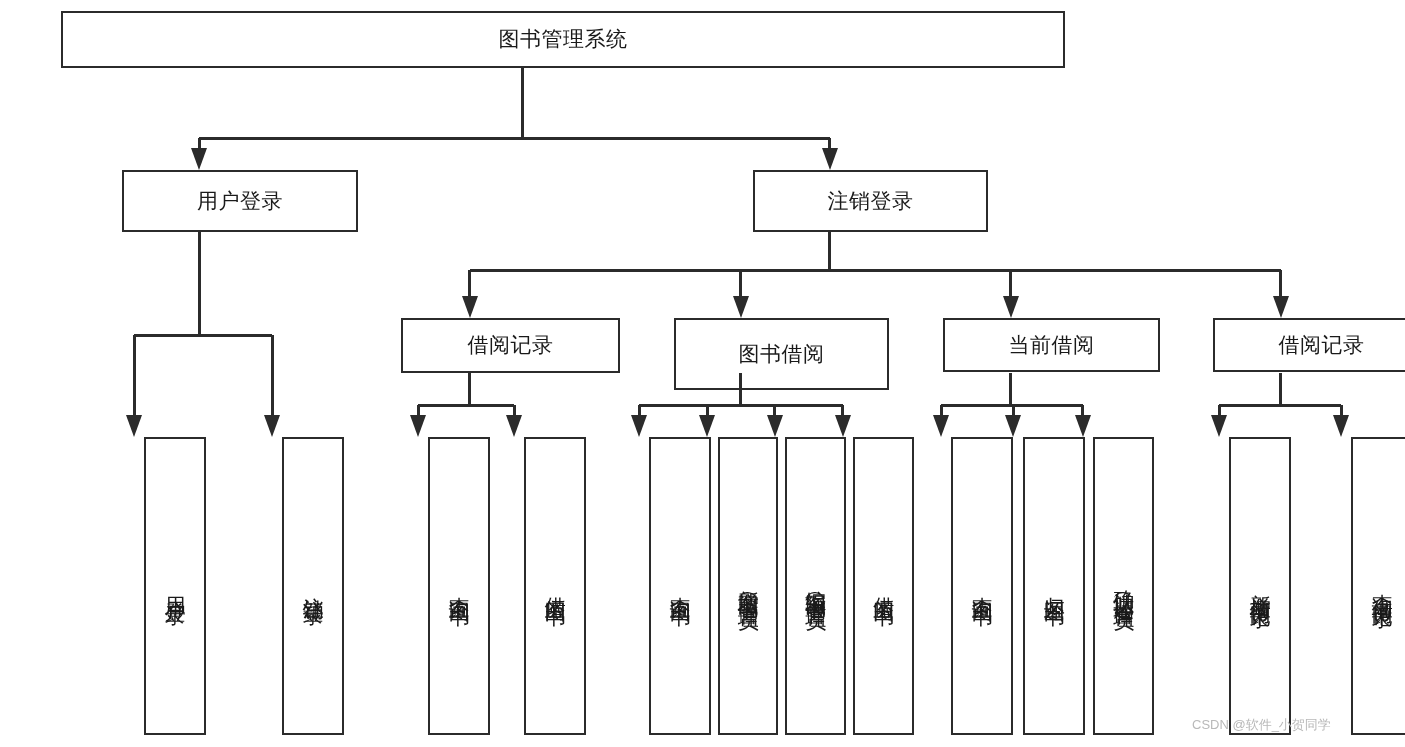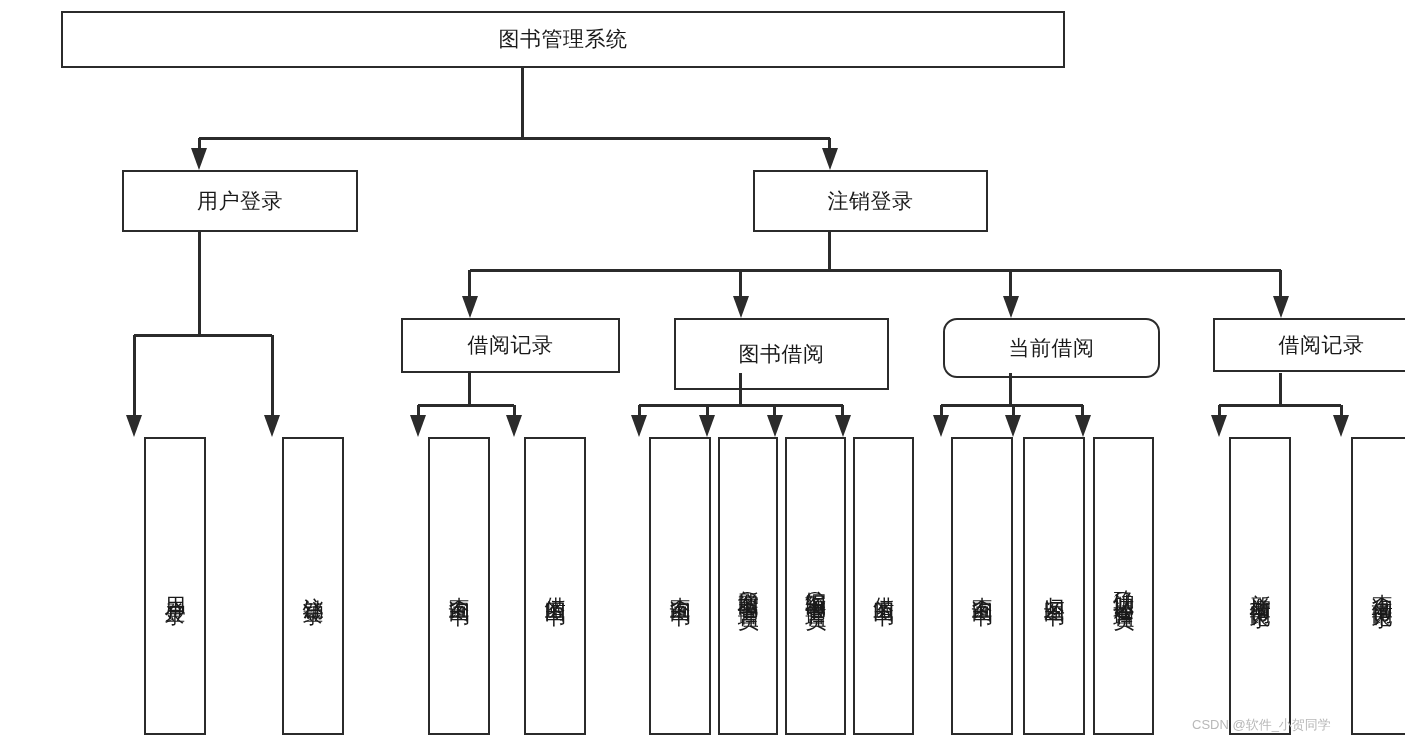--- a/index.html
+++ b/index.html
@@ -100,21 +100,21 @@
     </div>
     <div class="node horiz" style="left: 712px; top: 170px; width: 235px; height: 62px;">
       <span class="label">注销登录</span>
     </div>
     <div class="node horiz" style="left: 360px; top: 318px; width: 219px; height: 55px;">
       <span class="label">借阅记录</span>
     </div>
     <div class="node horiz" style="left: 633px; top: 318px; width: 215px; height: 72px;">
       <span class="label">图书借阅</span>
     </div>
-    <div class="node horiz" style="left: 902px; top: 318px; width: 217px; height: 60px; border-radius: 14px;">
+    <div class="node horiz" style="left: 902px; top: 318px; width: 217px; height: 54px;">
       <span class="label">当前借阅</span>
     </div>
     <div class="node horiz" style="left: 1172px; top: 318px; width: 217px; height: 54px;">
       <span class="label">借阅记录</span>
     </div>
     <div class="node vert" style="left: 103px; top: 437px; width: 62px; height: 298px;">
       <span class="label">用户登录</span>
     </div>
     <div class="node vert" style="left: 241px; top: 437px; width: 62px; height: 298px;">
       <span class="label">注销登录</span>

